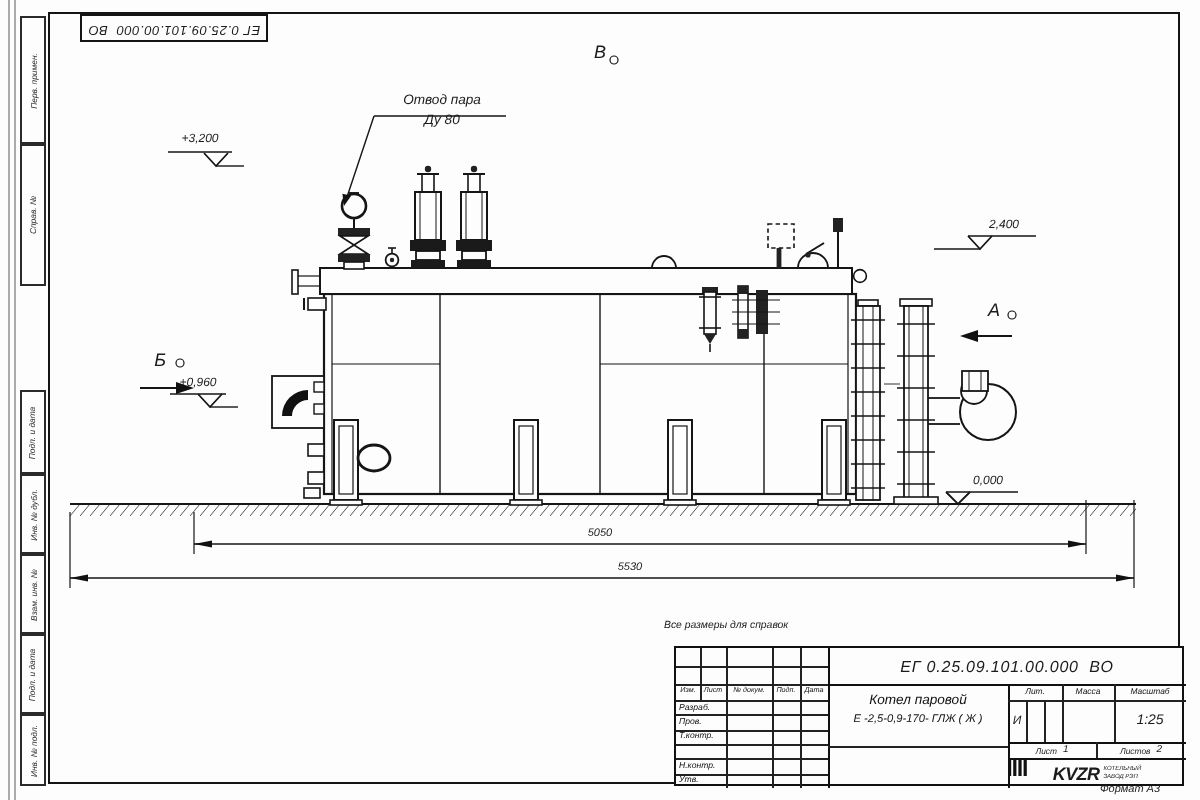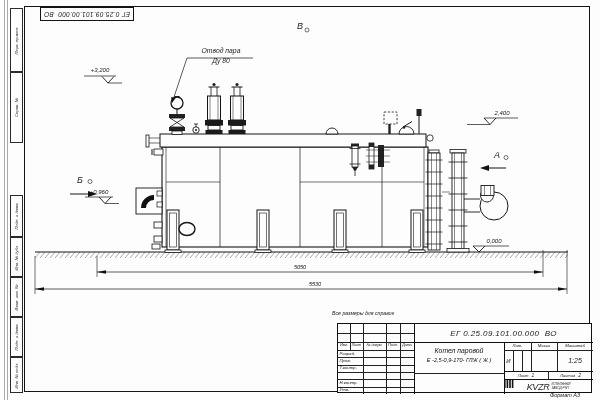--- a/index.html
+++ b/index.html
@@ -392,21 +392,21 @@
       <span style="font-size:5px;font-style:italic">2</span>
     </div>
 
     <div class="flexc" style="position:absolute;left:166px;top:55px;width:89px;height:15px;gap:2px">
       <svg width="10" height="10" viewBox="0 0 10 10">
         <rect x="0" y="1" width="1.6" height="8" fill="#111"></rect>
         <rect x="2.6" y="1" width="1.6" height="8" fill="#111"></rect>
         <rect x="5.2" y="1" width="1.6" height="8" fill="#111"></rect>
         <rect x="7.8" y="1" width="1.6" height="8" fill="#111"></rect>
       </svg>
-      <span style="font-size:9px;font-weight:normal;font-style:italic;letter-spacing:-0.3px">KVZR</span>
+      <span style="font-size:9px;font-weight:bold;font-style:italic;letter-spacing:-0.3px">KVZR</span>
       <span style="display:inline-block;text-align:left;font-size:3px;line-height:1.15;font-style:italic">
         <span style="display:block">КОТЕЛЬНЫЙ</span>
         <span style="display:block">ЗАВОД РЭП</span>
       </span>
     </div>
   </div>
 
   <div class="t ctr" style="left:540px;top:393px;width:50px;font-size:5.5px">Формат А3</div>
 
 </div>

